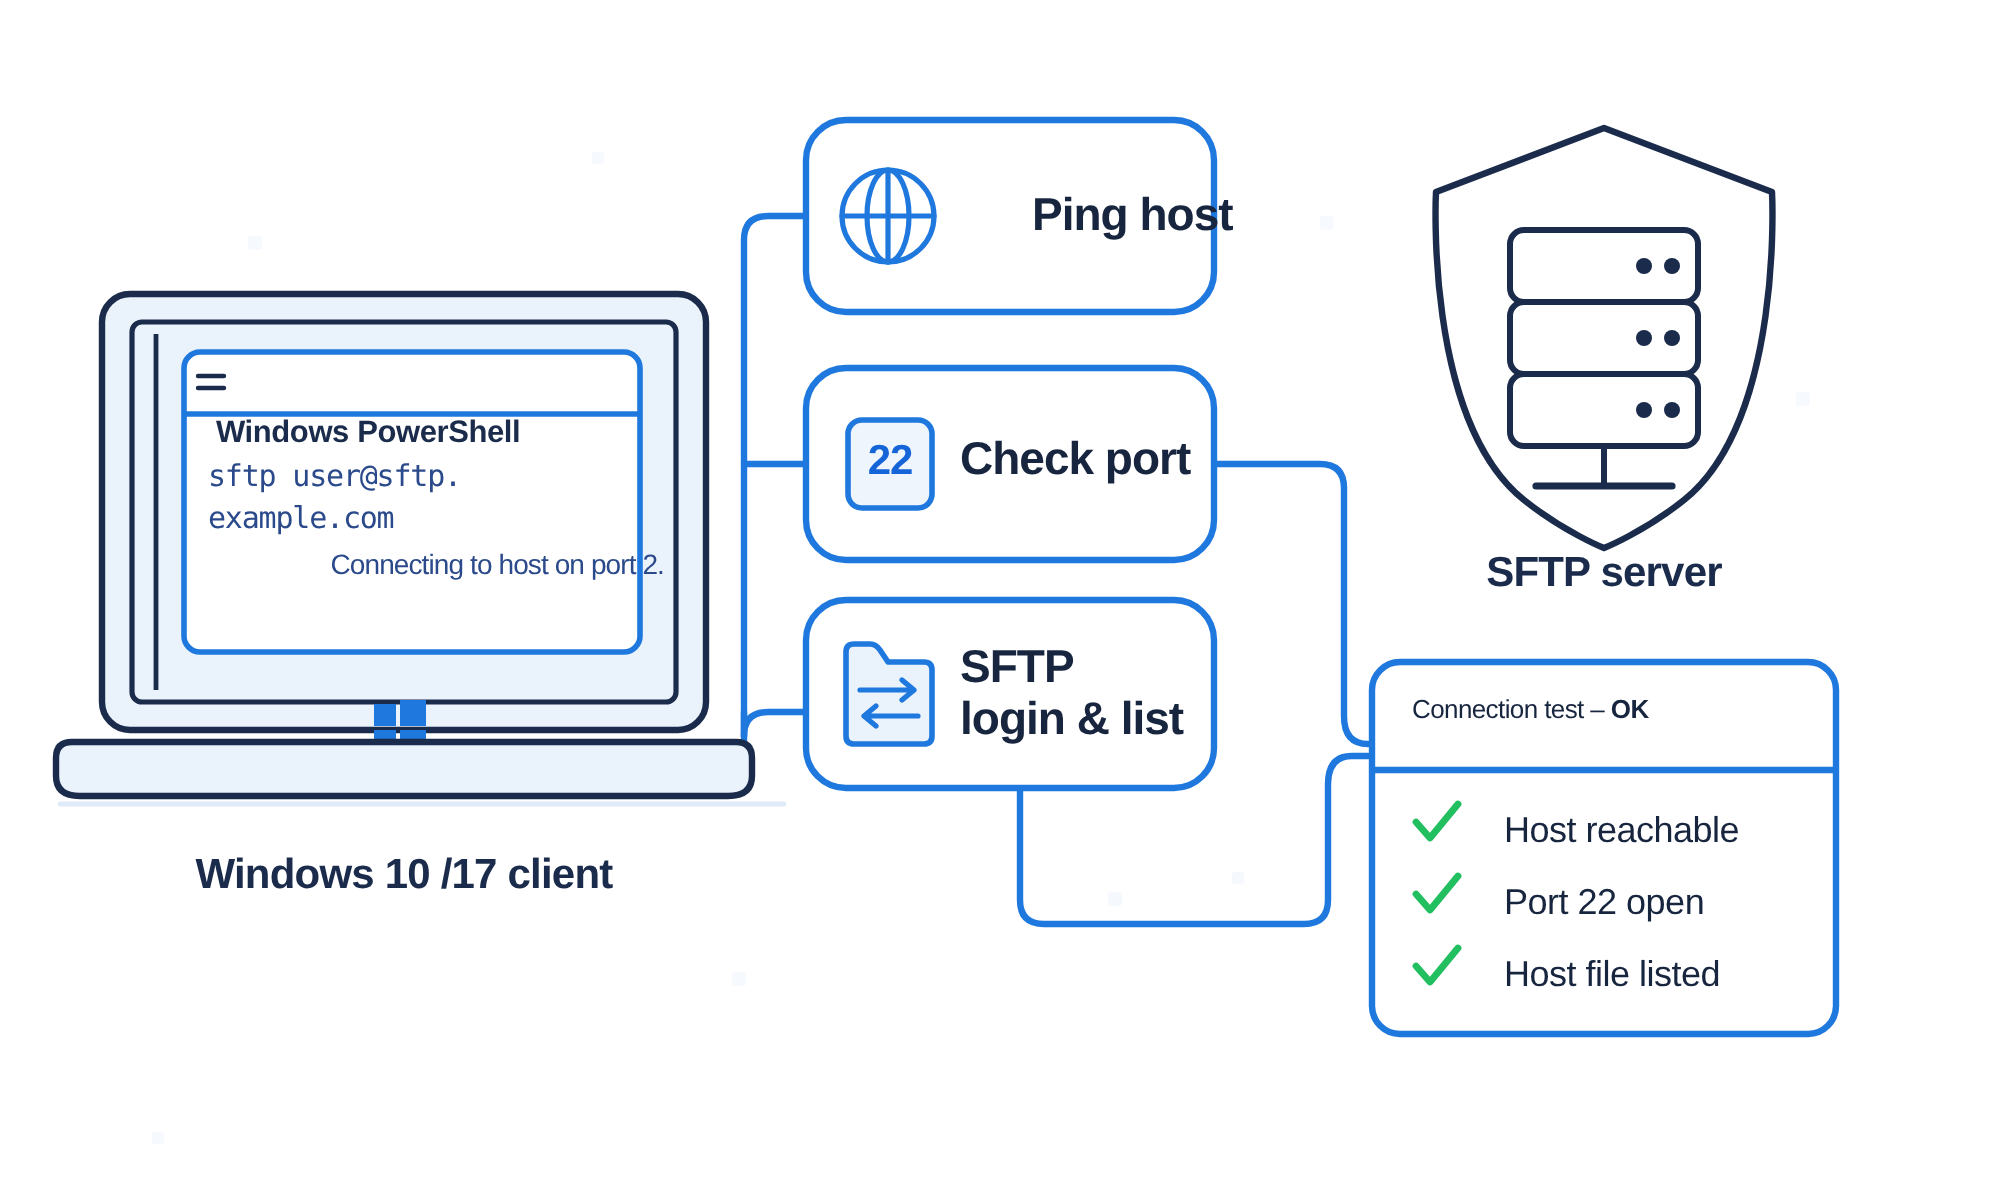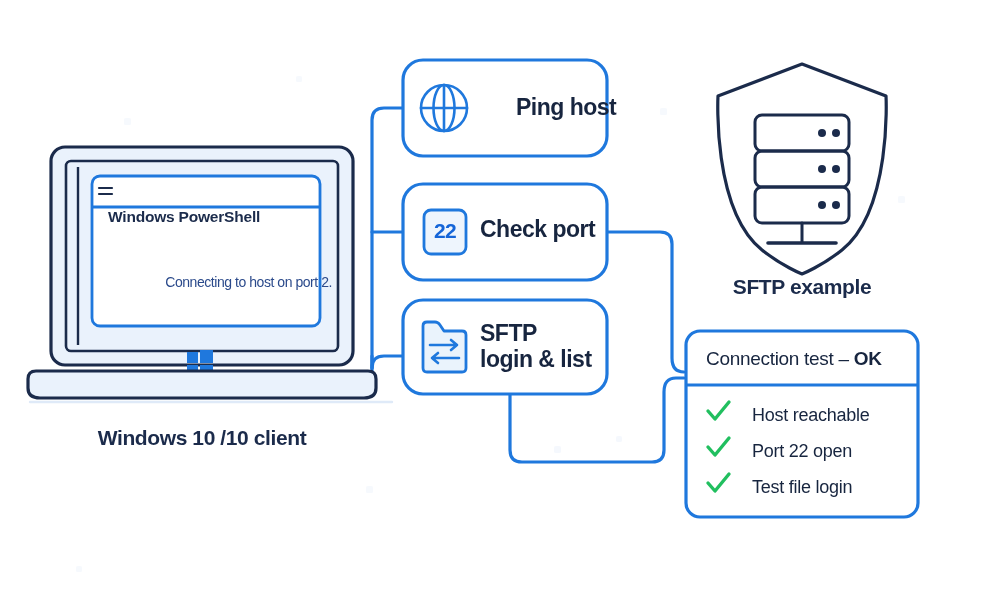--- a/index.html
+++ b/index.html
@@ -53,21 +53,21 @@
   .step3-label{left:480px;top:320px;}
 
   .badge22{
     left:424px;top:210px;width:42px;height:42px;
     display:flex;align-items:center;justify-content:center;
     font-size:21px;font-weight:700;color:#1565d8;letter-spacing:-0.6px;
   }
 
   .panel-title{
     left:706px;top:348px;
-    font-size:19px;font-weight:400;color:#17253f;letter-spacing:-0.3px;
+    font-size:13px;font-weight:400;color:#17253f;letter-spacing:-0.3px;
   }
   .panel-title b{font-weight:700;}
   .panel-item{
     font-size:18px;font-weight:400;color:#17253f;letter-spacing:-0.25px;
     left:735px;
     margin-left:17px;
   }
   .pi0{top:405px;}
   .pi1{top:441px;}
   .pi2{top:477px;}
@@ -194,31 +194,33 @@
       <g>
           <path class="chk" d="M708,447 L715,455 L729,438"></path>
         </g>
       <g>
           <path class="chk" d="M708,483 L715,491 L729,474"></path>
         </g>
     </g>
   </svg>
 
   <div class="txt ps-title">Windows PowerShell</div>
+  <div class="txt ps-cmd">sftp user@sftp.
+example.com</div>
   <div class="txt ps-out">Connecting to host on port 2.</div>
 
-  <div class="txt client-label">Windows 10 /10 client</div>
+  <div class="txt client-label">Windows 10 /17 client</div>
 
   <div class="txt step-label step1-label">Ping host</div>
   <div class="txt badge22">22</div>
   <div class="txt step-label step3-label">SFTP
 login &amp; list</div>
   <div class="txt step-label step2-label">Check port</div>
 
-  <div class="txt server-label">SFTP example</div>
+  <div class="txt server-label">SFTP server</div>
 
   <div class="txt panel-title"><span>Connection test – </span><b>OK</b></div>
 
   <div class="txt panel-item pi0">Host reachable</div>
   <div class="txt panel-item pi1">Port 22 open</div>
-  <div class="txt panel-item pi2">Test file login</div>
+  <div class="txt panel-item pi2">Host file listed</div>
 
 </div>
 
 </body></html>

